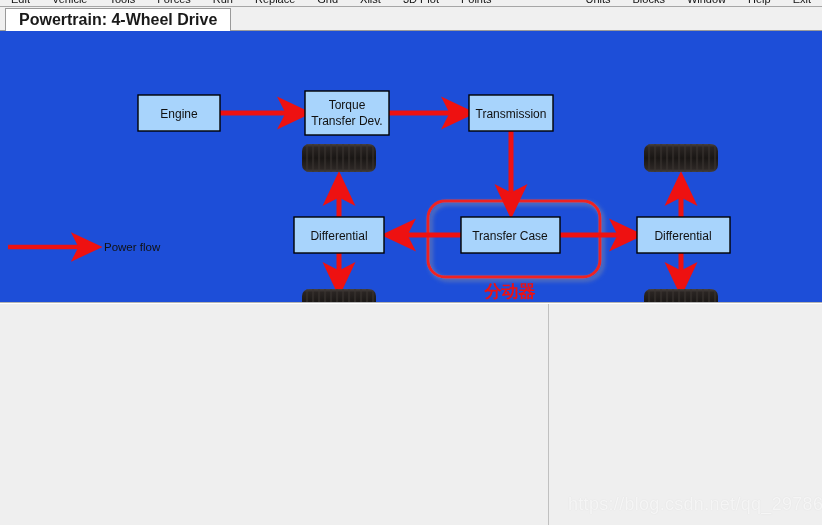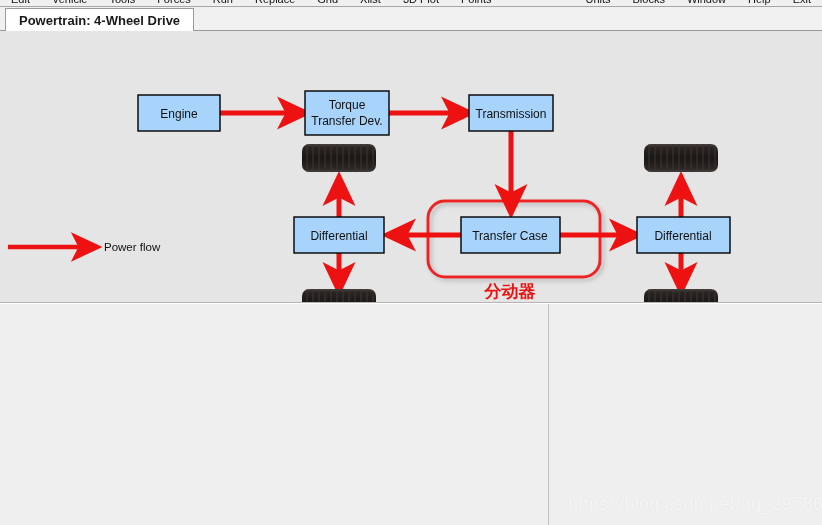--- a/index.html
+++ b/index.html
@@ -42,30 +42,30 @@
     border-bottom: 1px solid #9a9a9a;
   }
   .tab {
     position: absolute; left: 5px; top: 1px;
     height: 24px;
     padding: 0 13px;
     display: flex; align-items: center;
     background: #ffffff;
     border: 1px solid #9a9a9a;
     border-bottom: 1px solid #ffffff;
-    font-size: 13px; font-weight: bold;
+    font-size: 16px; font-weight: bold;
     color: #1a1a1a;
     white-space: nowrap;
   }
 
   
   .canvas {
     position: absolute; left: 0; top: 31px;
     width: 822px; height: 272px;
-    background: #e5e5e5;
+    background: #1d4ed8;
     border-bottom: 1px solid #b4b4b4;
     overflow: hidden;
   }
   .canvas svg { display: block; }
 
   
   .panel {
     position: absolute; left: 0; top: 304px;
     width: 822px; height: 221px;
     background: #efefef;

